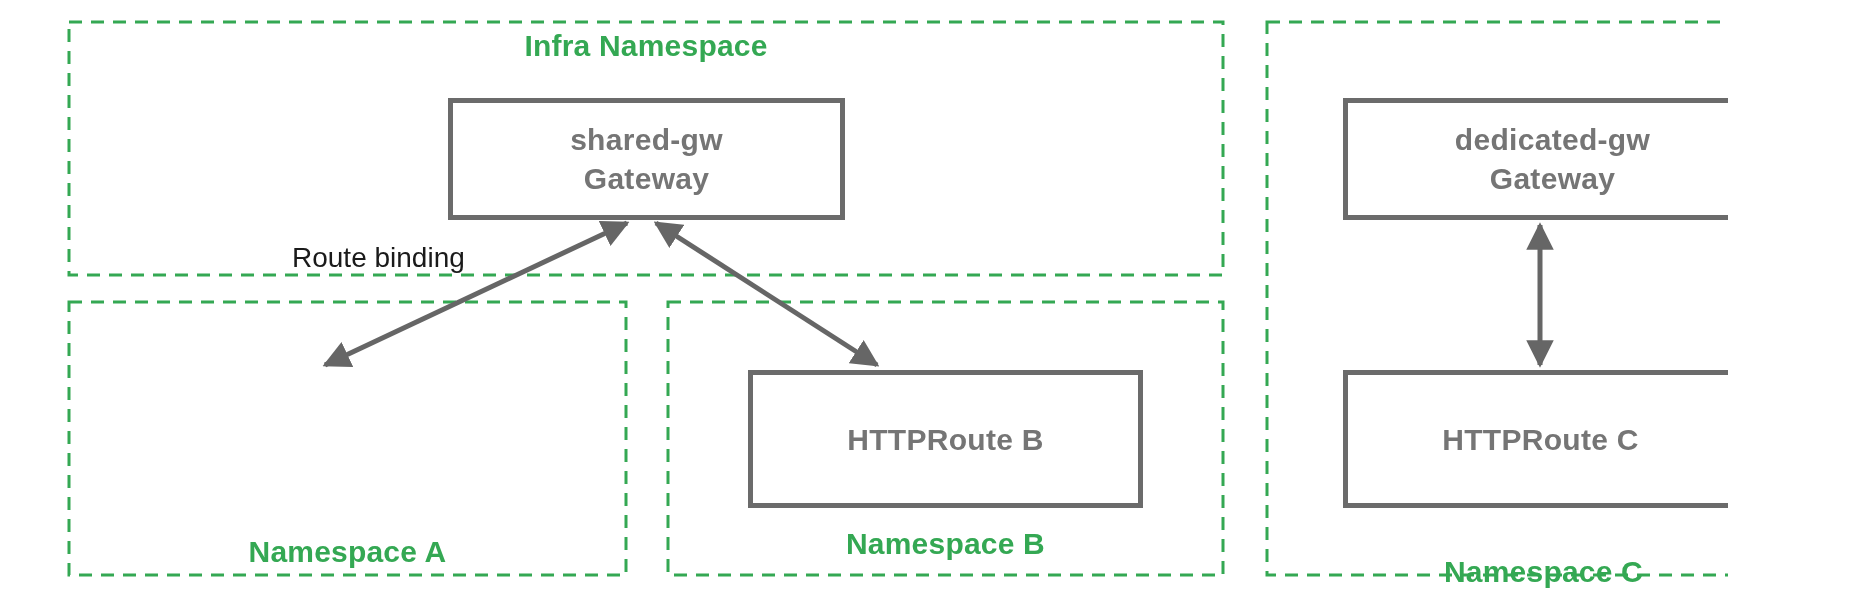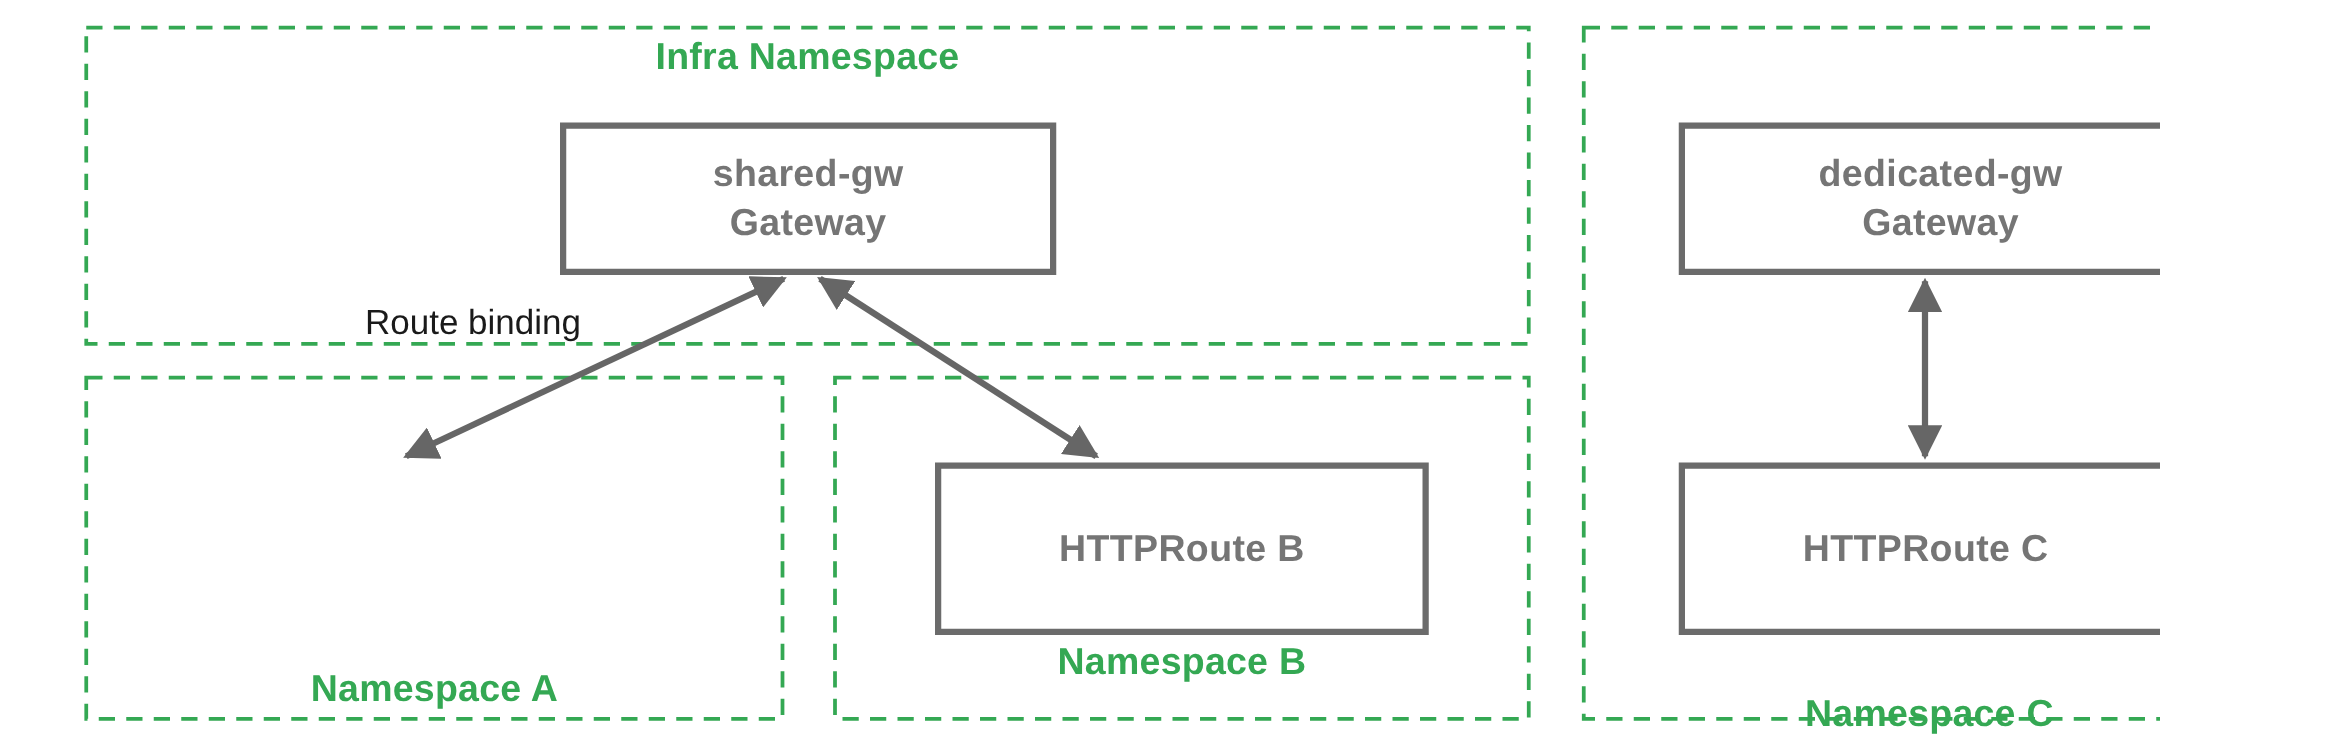--- a/index.html
+++ b/index.html
@@ -73,21 +73,21 @@
     <rect x="668" y="302" width="555" height="273" fill="none" stroke="#34A853" stroke-width="3" stroke-dasharray="13 9"></rect>
     <rect x="1267" y="22" width="553" height="553" fill="none" stroke="#34A853" stroke-width="3" stroke-dasharray="13 9"></rect>
 
     <line x1="627" y1="223" x2="325" y2="365" stroke="#666666" stroke-width="5" marker-start="url(#arrowhead)" marker-end="url(#arrowhead)"></line>
     <line x1="656" y1="223" x2="877" y2="365" stroke="#666666" stroke-width="5" marker-start="url(#arrowhead)" marker-end="url(#arrowhead)"></line>
     <line x1="1540" y1="225" x2="1540" y2="365" stroke="#666666" stroke-width="5" marker-start="url(#arrowhead)" marker-end="url(#arrowhead)"></line>
   </svg>
 
   <div class="ns-label" style="left:69px; top:28px; width:1154px;">Infra Namespace</div>
   <div class="ns-label" style="left:69px; top:534px; width:557px;">Namespace A</div>
-  <div class="ns-label" style="left:668px; top:512px; width:555px;">Namespace B</div>
+  <div class="ns-label" style="left:668px; top:526px; width:555px;">Namespace B</div>
   <div class="ns-label" style="left:1267px; top:554px; width:553px;">Namespace C</div>
 
   <div class="annotation" style="left:292px; top:242px;">Route binding</div>
 
   <div class="node-box" style="left:448px; top:98px; width:397px; height:122px;">
     <span>shared-gw</span>
     <span>Gateway</span>
   </div>
 
   <div class="node-box" style="left:1343px; top:98px; width:395px; height:122px;padding-left:24px;">

